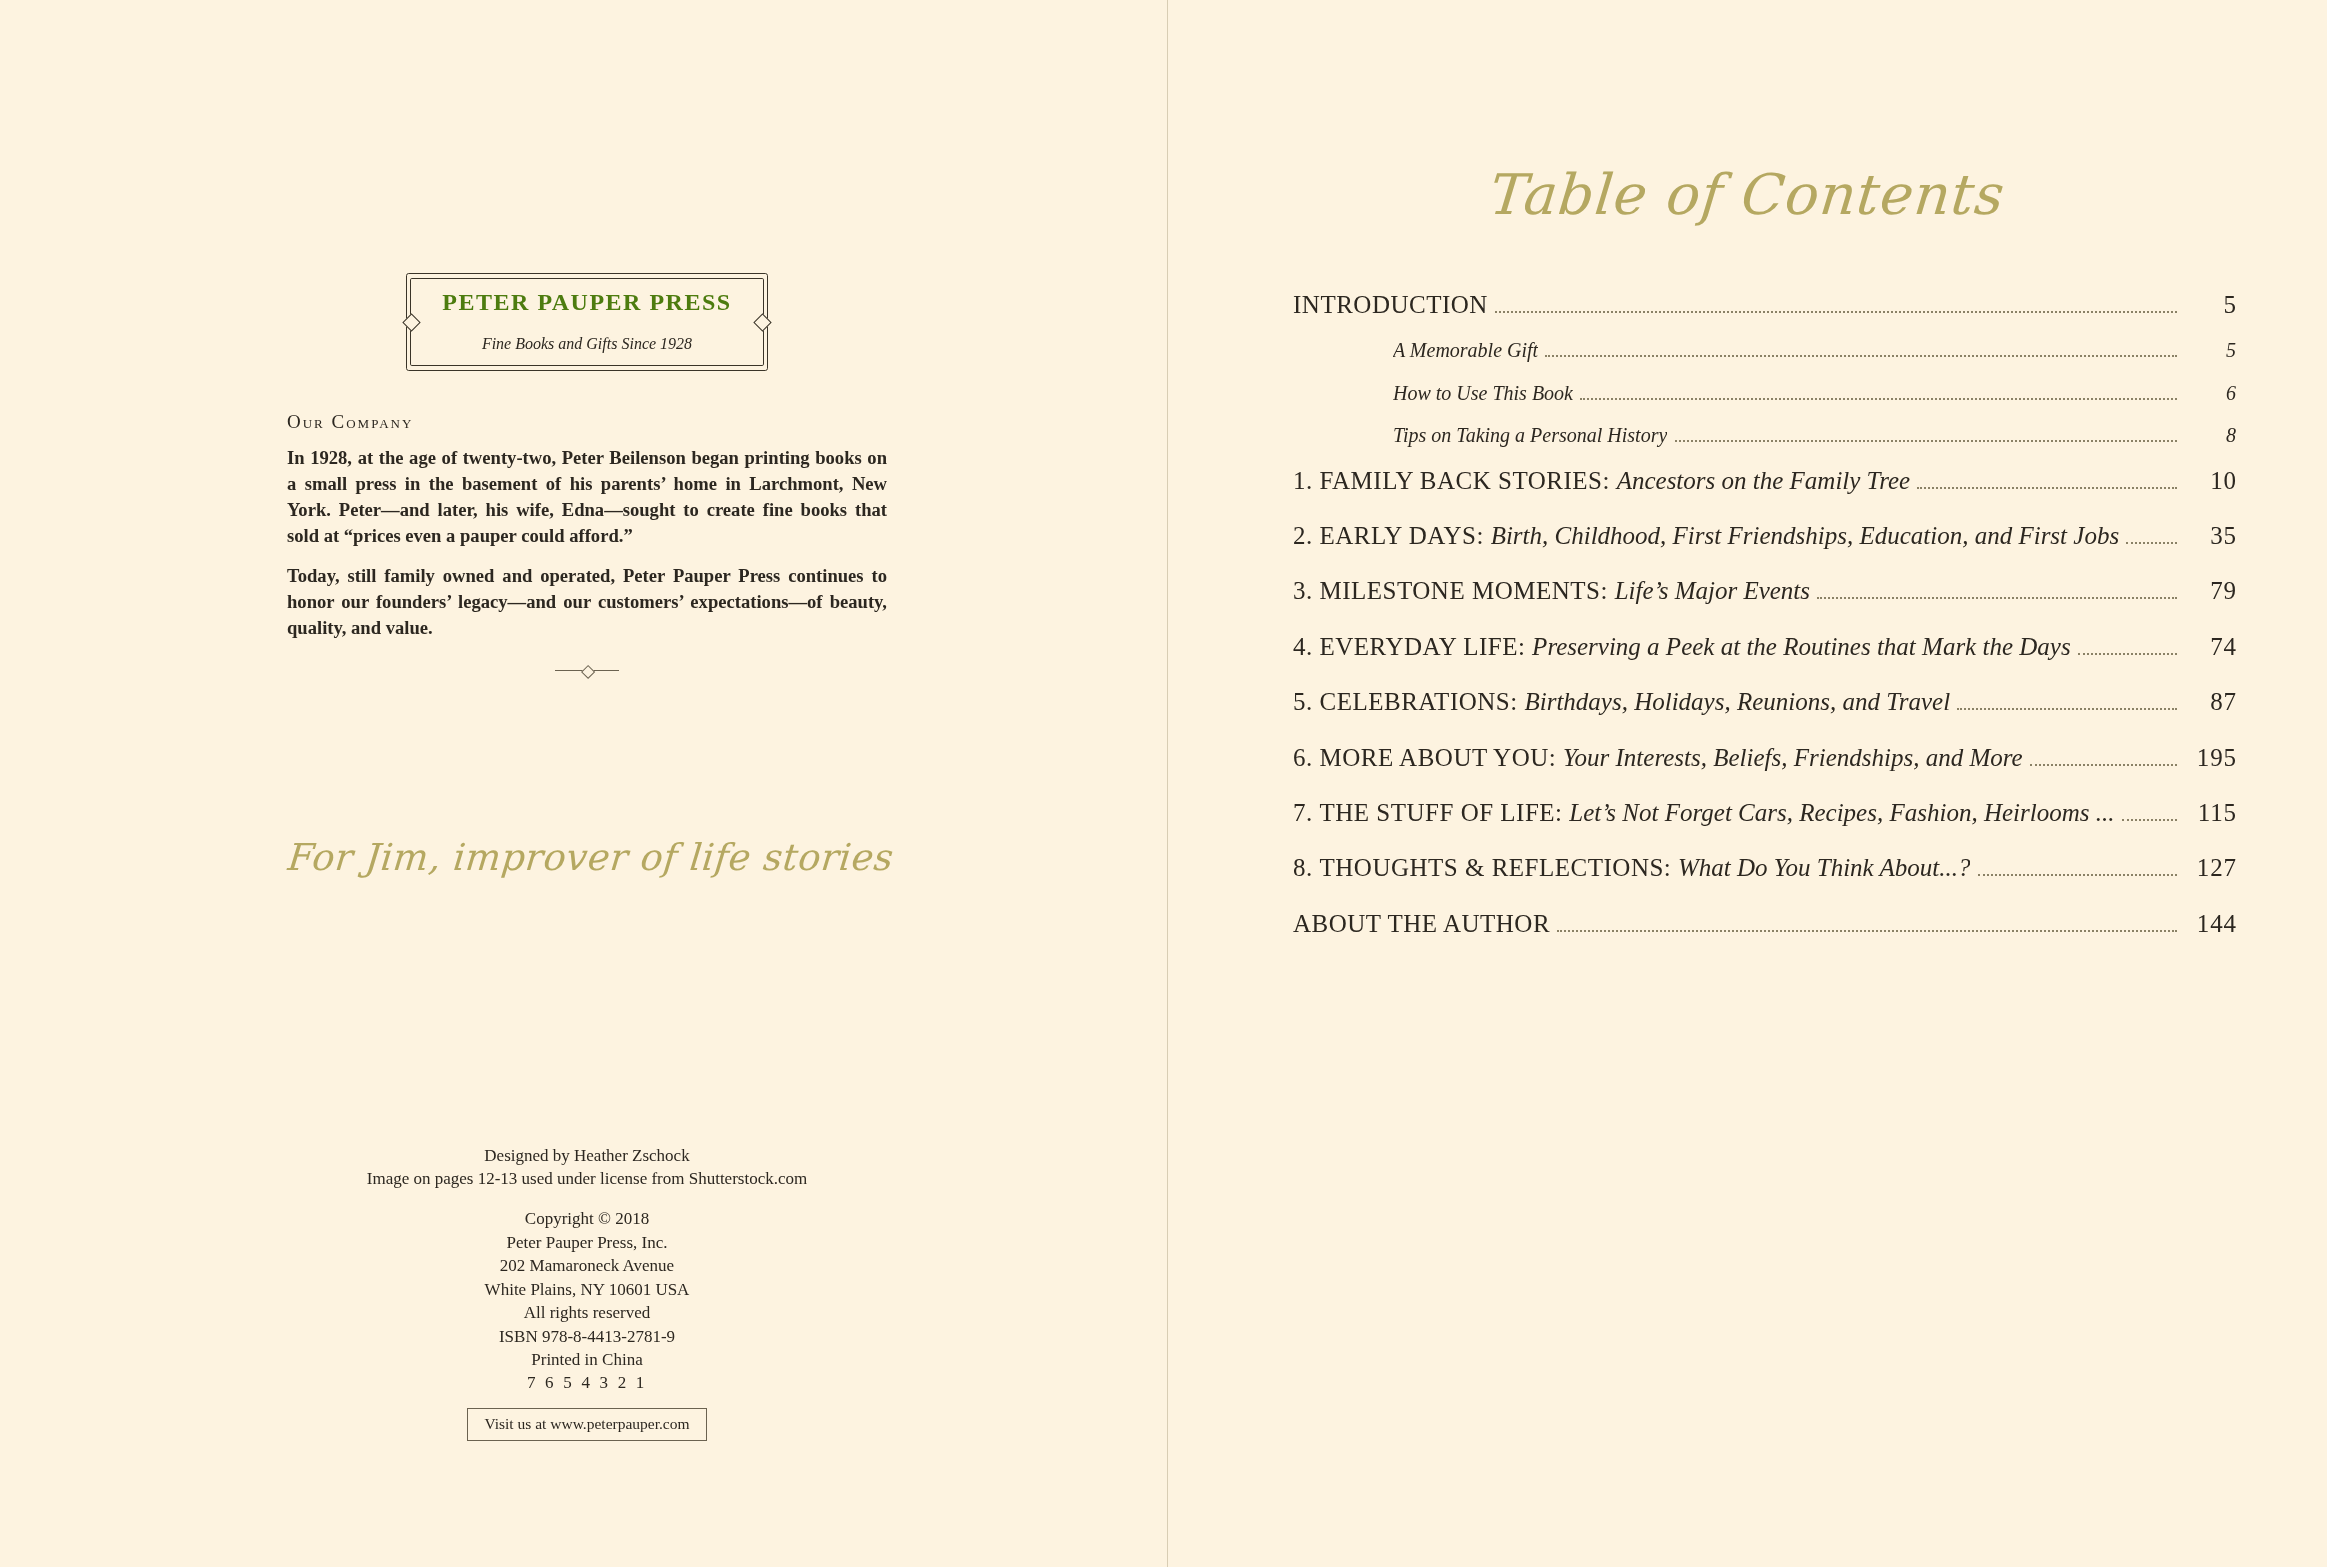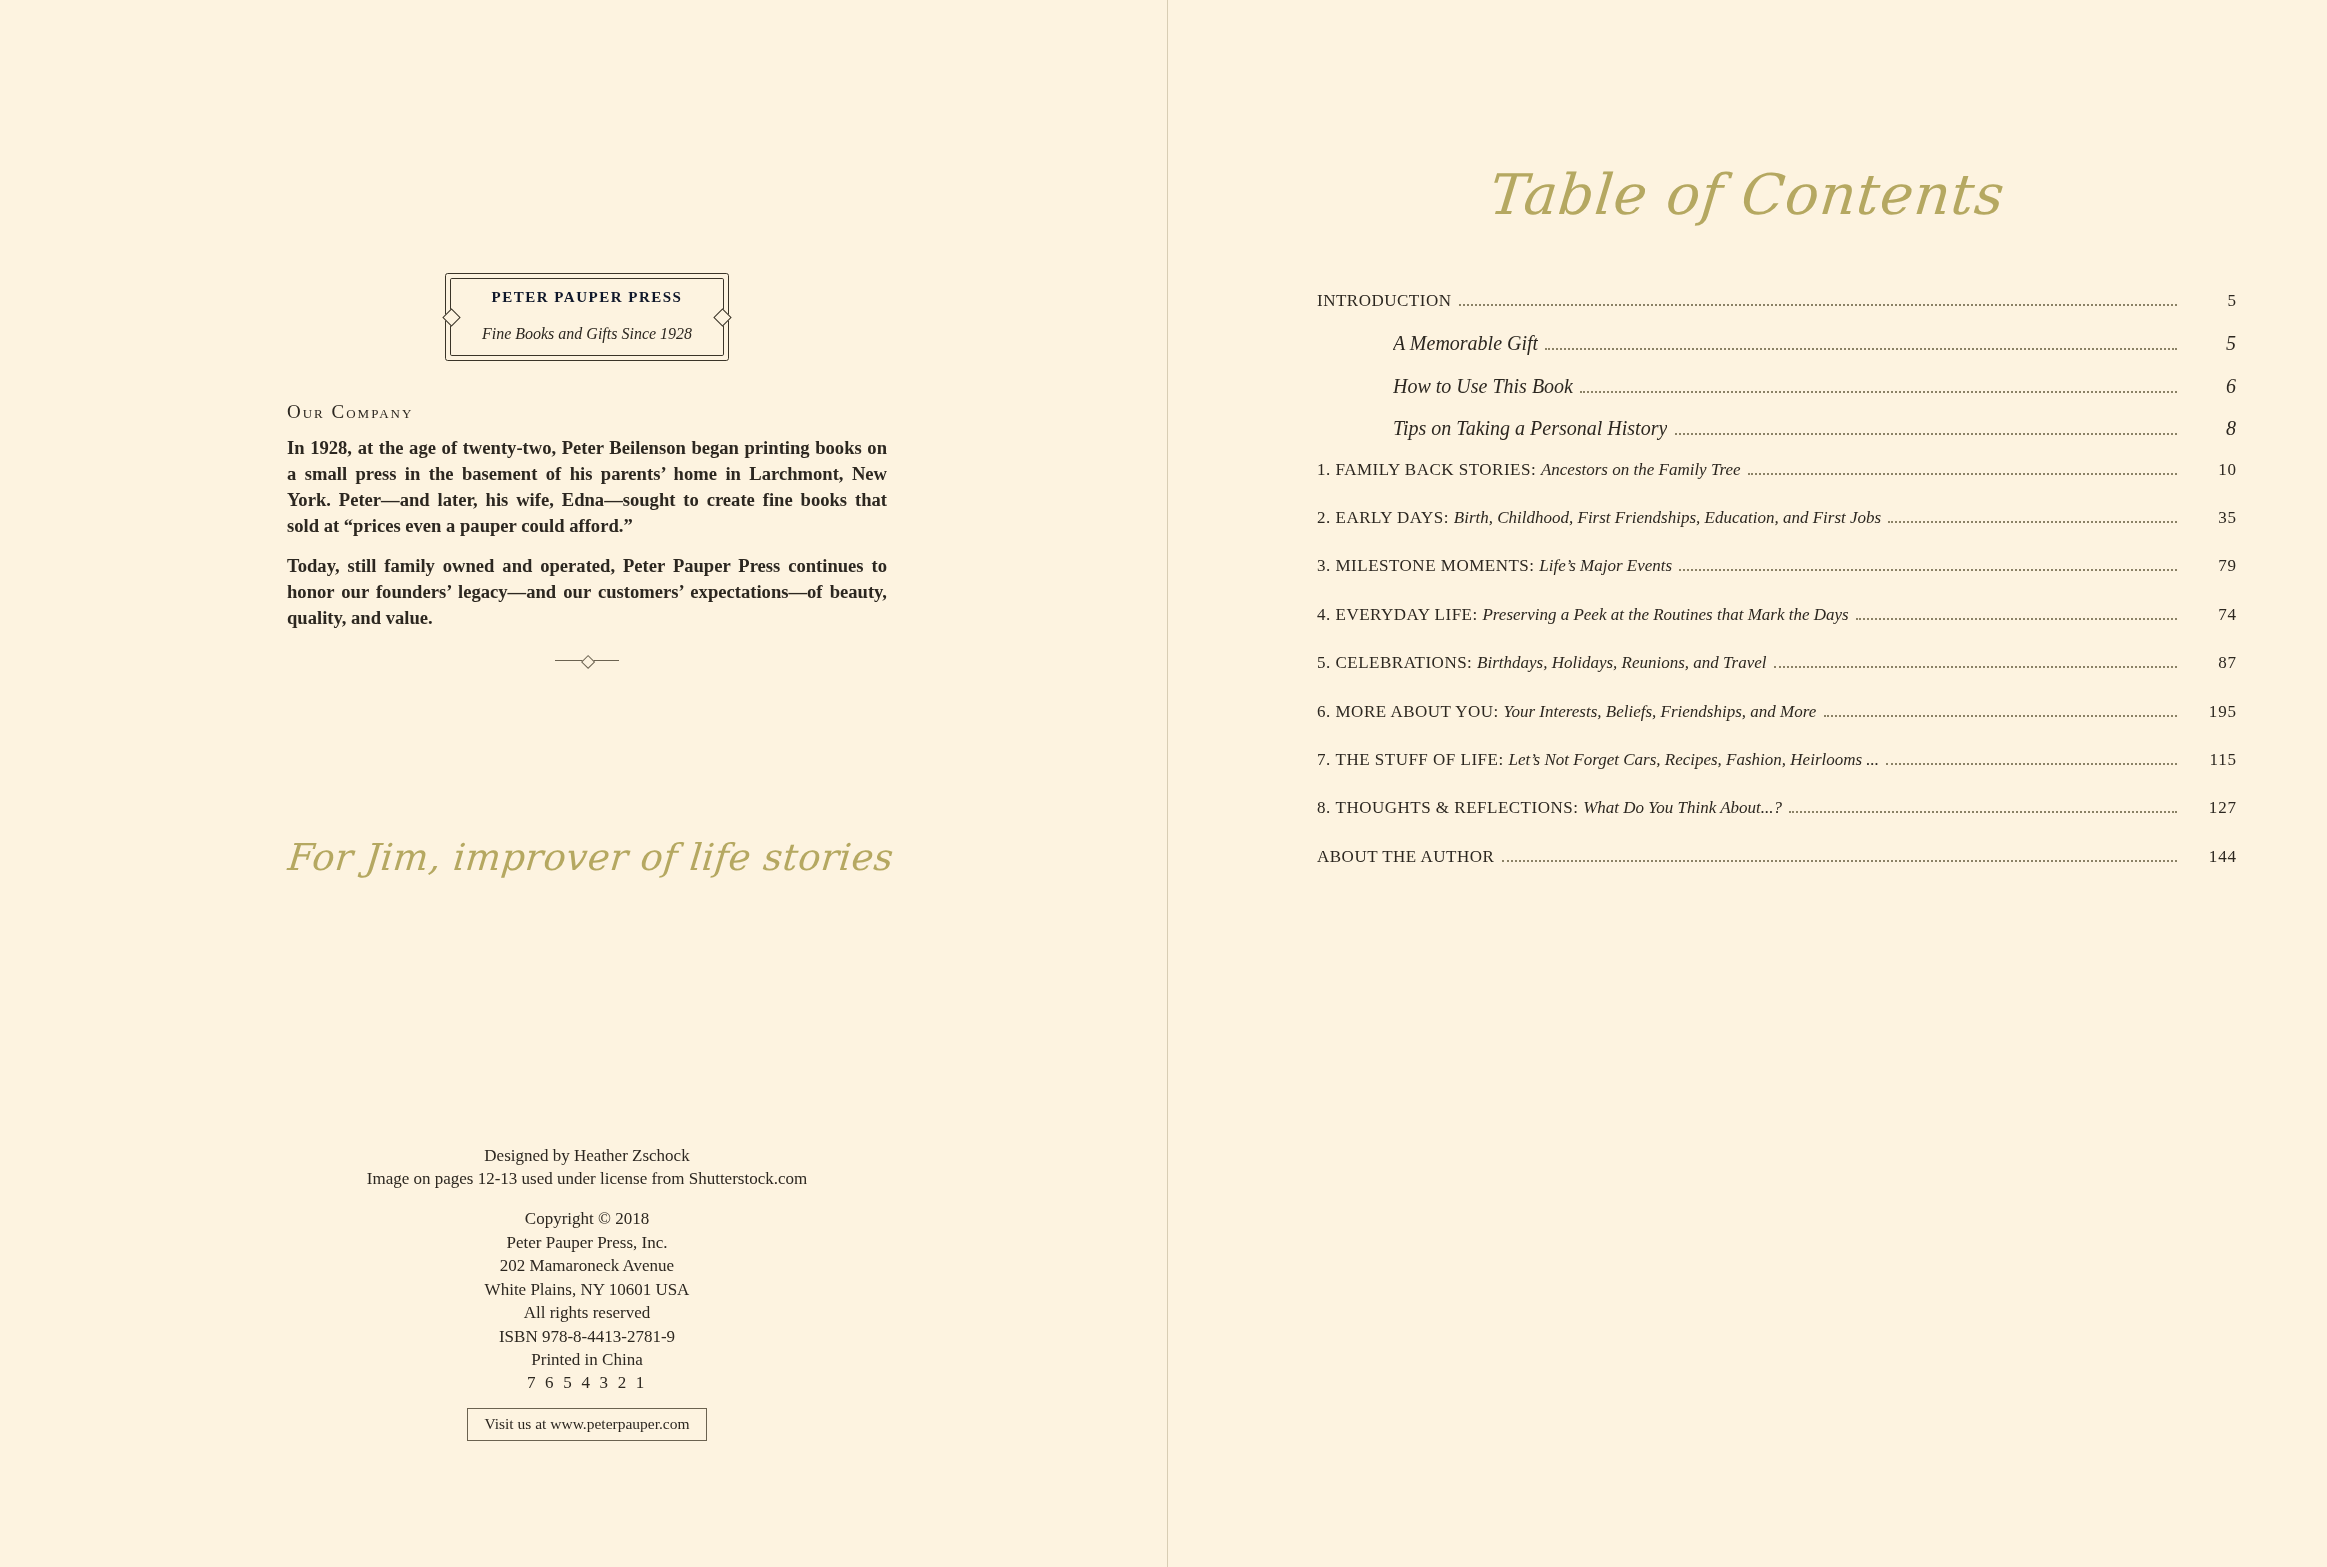--- a/index.html
+++ b/index.html
@@ -62,24 +62,24 @@
     width: 11px;
     height: 11px;
     margin-top: -5.5px;
     background: #fdf3e0;
     border: 1.4px solid #3a3428;
     transform: rotate(45deg);
   }
   .logo-inner::before { left: -6.4px; }
   .logo-inner::after { right: -6.4px; }
   .logo-name {
-    font-size: 15px;
+    font-size: 24px;
     letter-spacing: 1.5px;
     font-weight: 700;
-    color: #0f172a;
+    color: #4d7c0f;
     white-space: nowrap;
   }
   .logo-tag {
     font-size: 16px;
     font-style: italic;
     margin-top: 19px;
     color: #2c2720;
     white-space: nowrap;
   }
 
@@ -177,25 +177,24 @@
   }
   .toc {
     position: absolute;
     left: 125px;
     top: 291px;
     width: 944px;
   }
   .toc-row {
     display: flex;
     align-items: baseline;
-    font-size: 17px;
+    font-size: 25px;
     color: #2c2720;
     margin-bottom: 27px;
     white-space: nowrap;
-    margin-left: 24px;
   }
   .toc-row.sub {
     margin-left: 100px;
     font-size: 20px;
     margin-bottom: 18px;
     font-style: italic;
   }
   .toc-row.first { margin-bottom: 20px; }
   .toc-label {
     flex: 0 0 auto;

